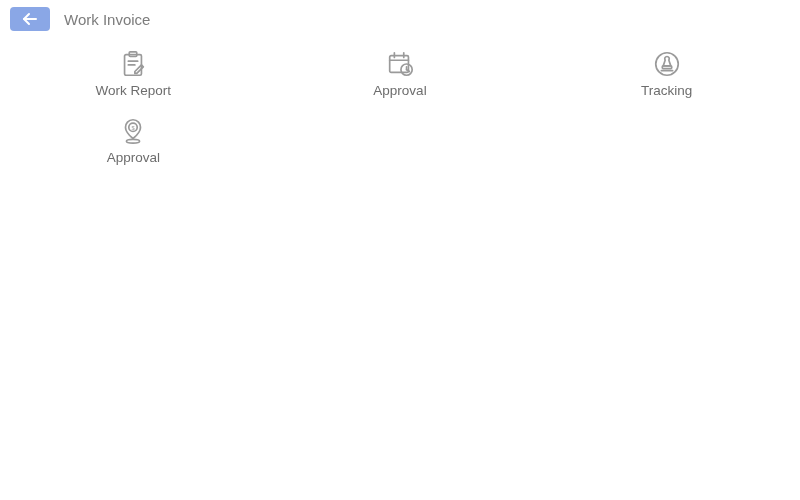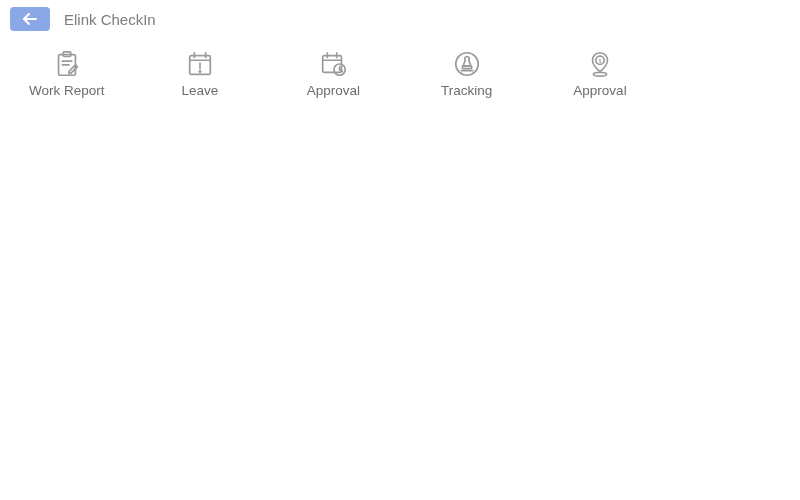--- a/index.html
+++ b/index.html
@@ -27,21 +27,21 @@
     cursor: pointer;
   }
   .back-btn svg { display: block; }
   .title {
     font-size: 15px;
     color: #7c7c7c;
     font-weight: 400;
   }
   .grid {
     display: grid;
-    grid-template-columns: repeat(6, 1fr);
+    grid-template-columns: repeat(3, 1fr);
     padding: 8px 0 0 0;
     row-gap: 6px;
   }
   .cell {
     display: flex;
     flex-direction: column;
     align-items: center;
     justify-content: flex-start;
     padding: 4px 0 6px 0;
     cursor: pointer;
@@ -66,51 +66,38 @@
 
 <div class="header">
   <div class="back-btn">
     <span>
       <svg width="16" height="14" viewBox="0 0 16 14" fill="none" stroke="#ffffff" stroke-width="2" stroke-linecap="round" stroke-linejoin="round">
         <line x1="14" y1="7" x2="2" y2="7"></line>
         <polyline points="7,2 2,7 7,12"></polyline>
       </svg>
     </span>
   </div>
-  <div class="title">Elink CheckIn</div>
+  <div class="title">Work Invoice</div>
 </div>
 
 <div class="grid">
 
   <div class="cell">
     <div class="icon-box">
       <svg width="30" height="30" viewBox="0 0 32 32" fill="none" stroke="#9a9a9a" stroke-width="1.8" stroke-linecap="round" stroke-linejoin="round">
         <rect x="7" y="6" width="18" height="22" rx="1.5"></rect>
         <rect x="12" y="3" width="8" height="5" rx="1"></rect>
         <line x1="11" y1="13" x2="21" y2="13"></line>
         <line x1="11" y1="17" x2="18" y2="17"></line>
         <path d="M18 24 L25 17 L27 19 L20 26 L18 26 Z"></path>
       </svg>
     </div>
     <div class="cell-label">Work Report</div>
   </div>
 
-  <div class="cell">
-    <div class="icon-box">
-      <svg width="30" height="30" viewBox="0 0 32 32" fill="none" stroke="#9a9a9a" stroke-width="1.8" stroke-linecap="round" stroke-linejoin="round">
-        <rect x="5" y="7" width="22" height="20" rx="1.5"></rect>
-        <line x1="5" y1="12" x2="27" y2="12"></line>
-        <line x1="10" y1="4" x2="10" y2="9"></line>
-        <line x1="22" y1="4" x2="22" y2="9"></line>
-        <line x1="16" y1="15" x2="16" y2="21"></line>
-        <circle cx="16" cy="24" r="0.8" fill="#9a9a9a"></circle>
-      </svg>
-    </div>
-    <div class="cell-label">Leave</div>
-  </div>
 
   <div class="cell">
     <div class="icon-box">
       <svg width="30" height="30" viewBox="0 0 32 32" fill="none" stroke="#9a9a9a" stroke-width="1.8" stroke-linecap="round" stroke-linejoin="round">
         <rect x="5" y="7" width="20" height="18" rx="1.5"></rect>
         <line x1="5" y1="12" x2="25" y2="12"></line>
         <line x1="10" y1="4" x2="10" y2="9"></line>
         <line x1="20" y1="4" x2="20" y2="9"></line>
         <circle cx="23" cy="22" r="6"></circle>
         <line x1="23" y1="19" x2="23" y2="22"></line>

